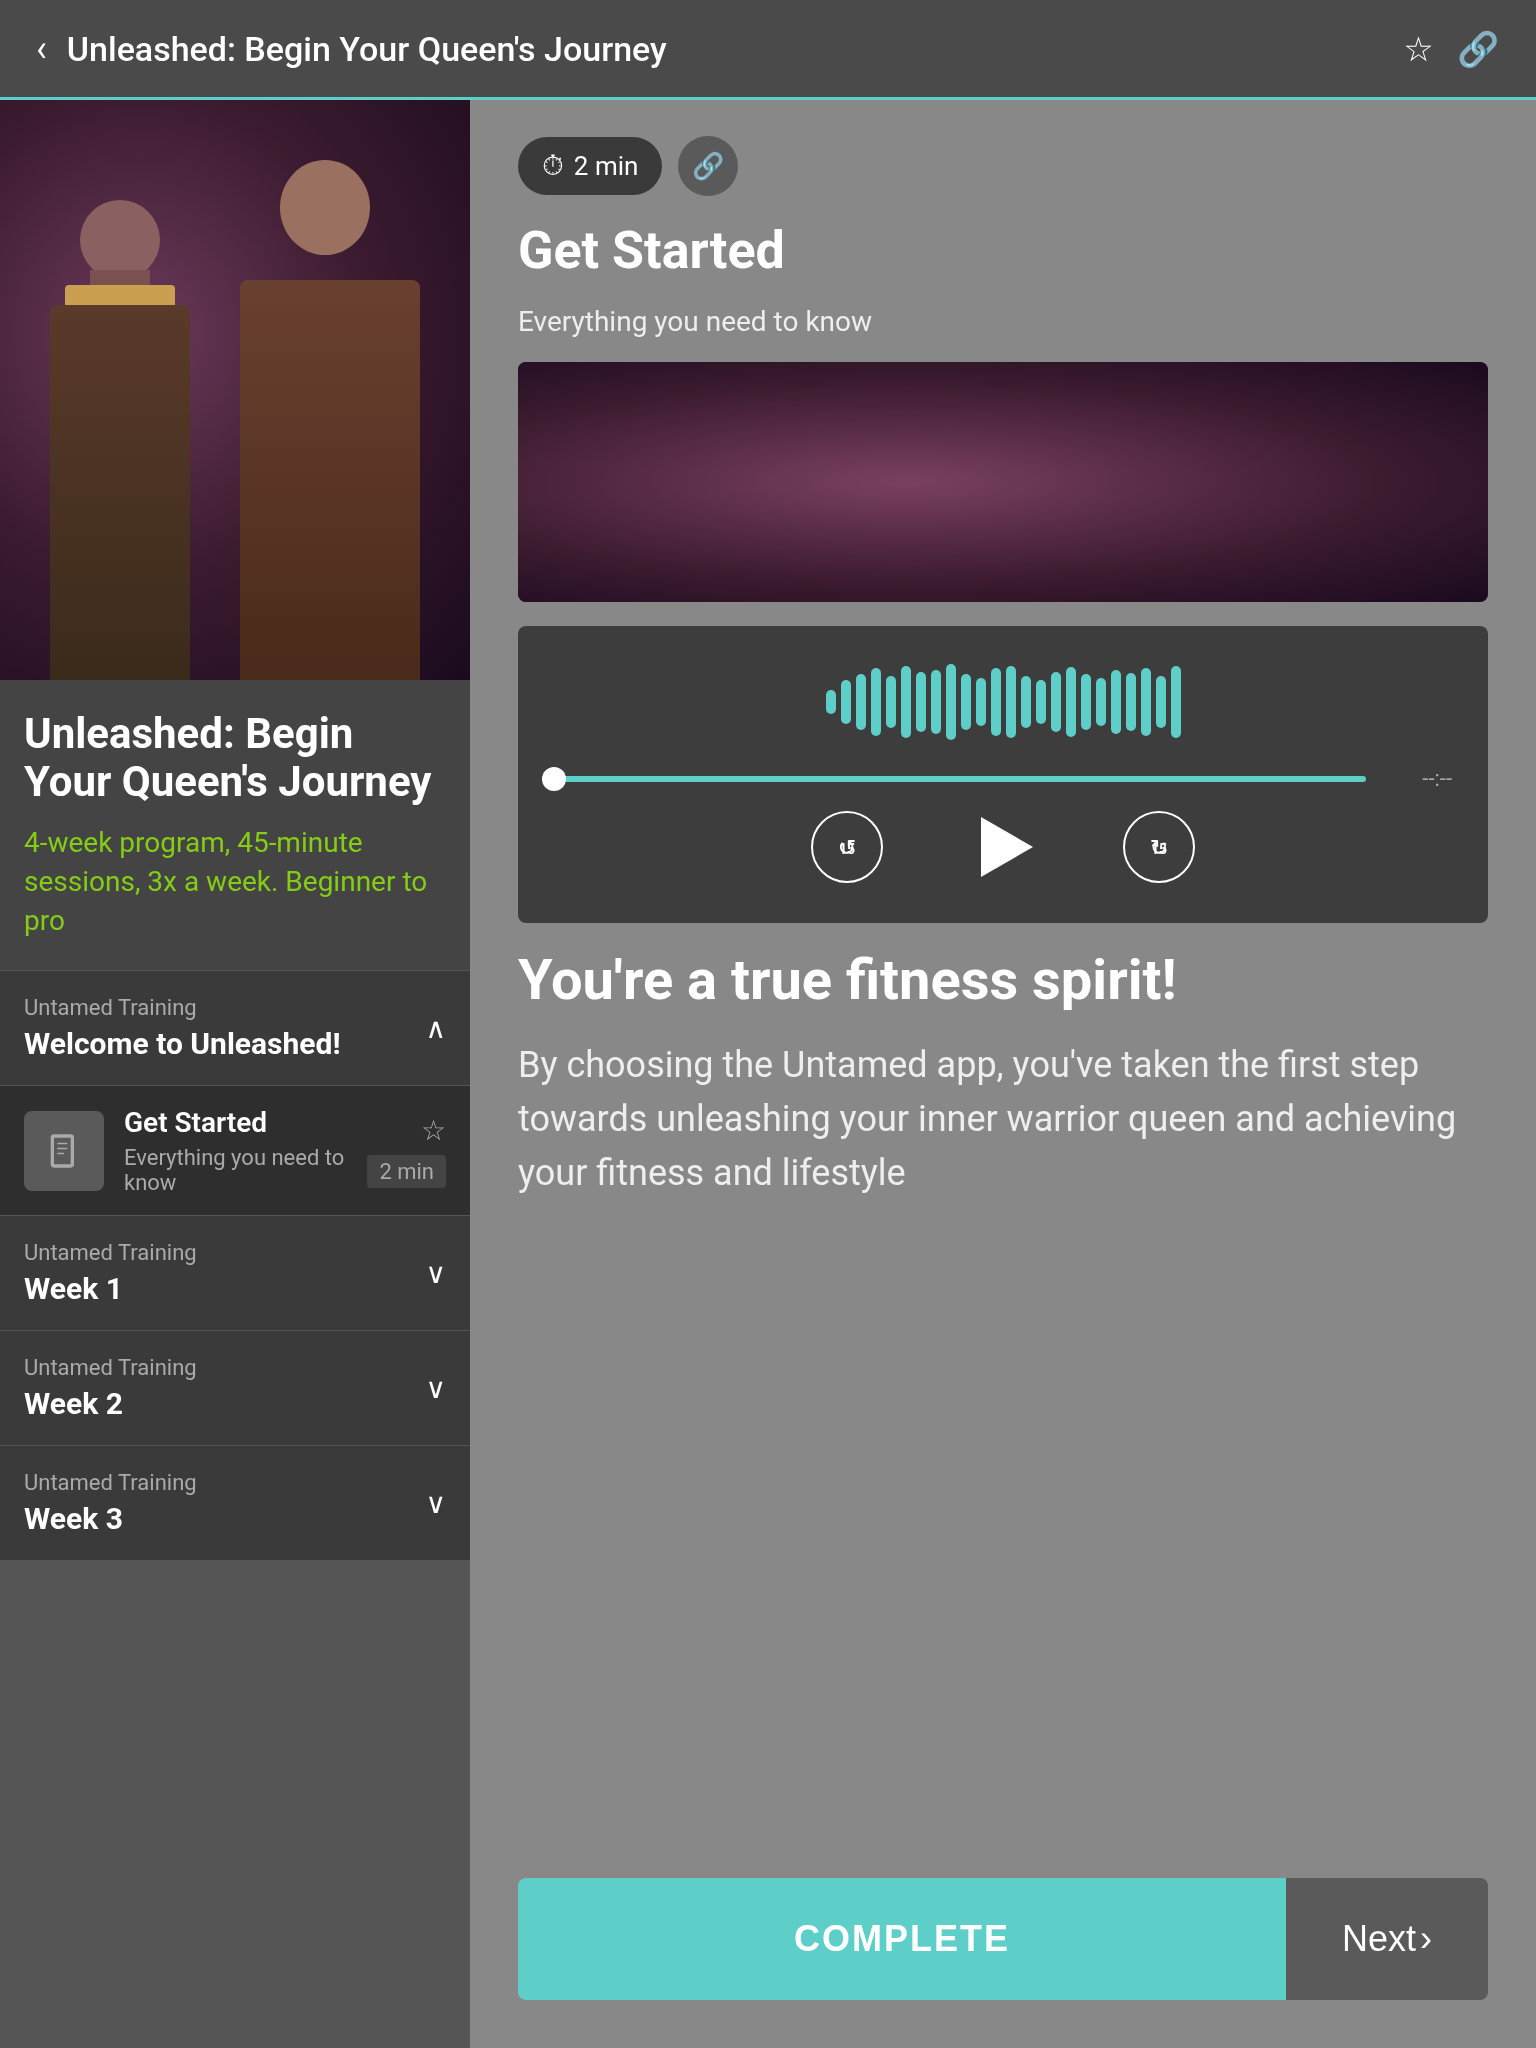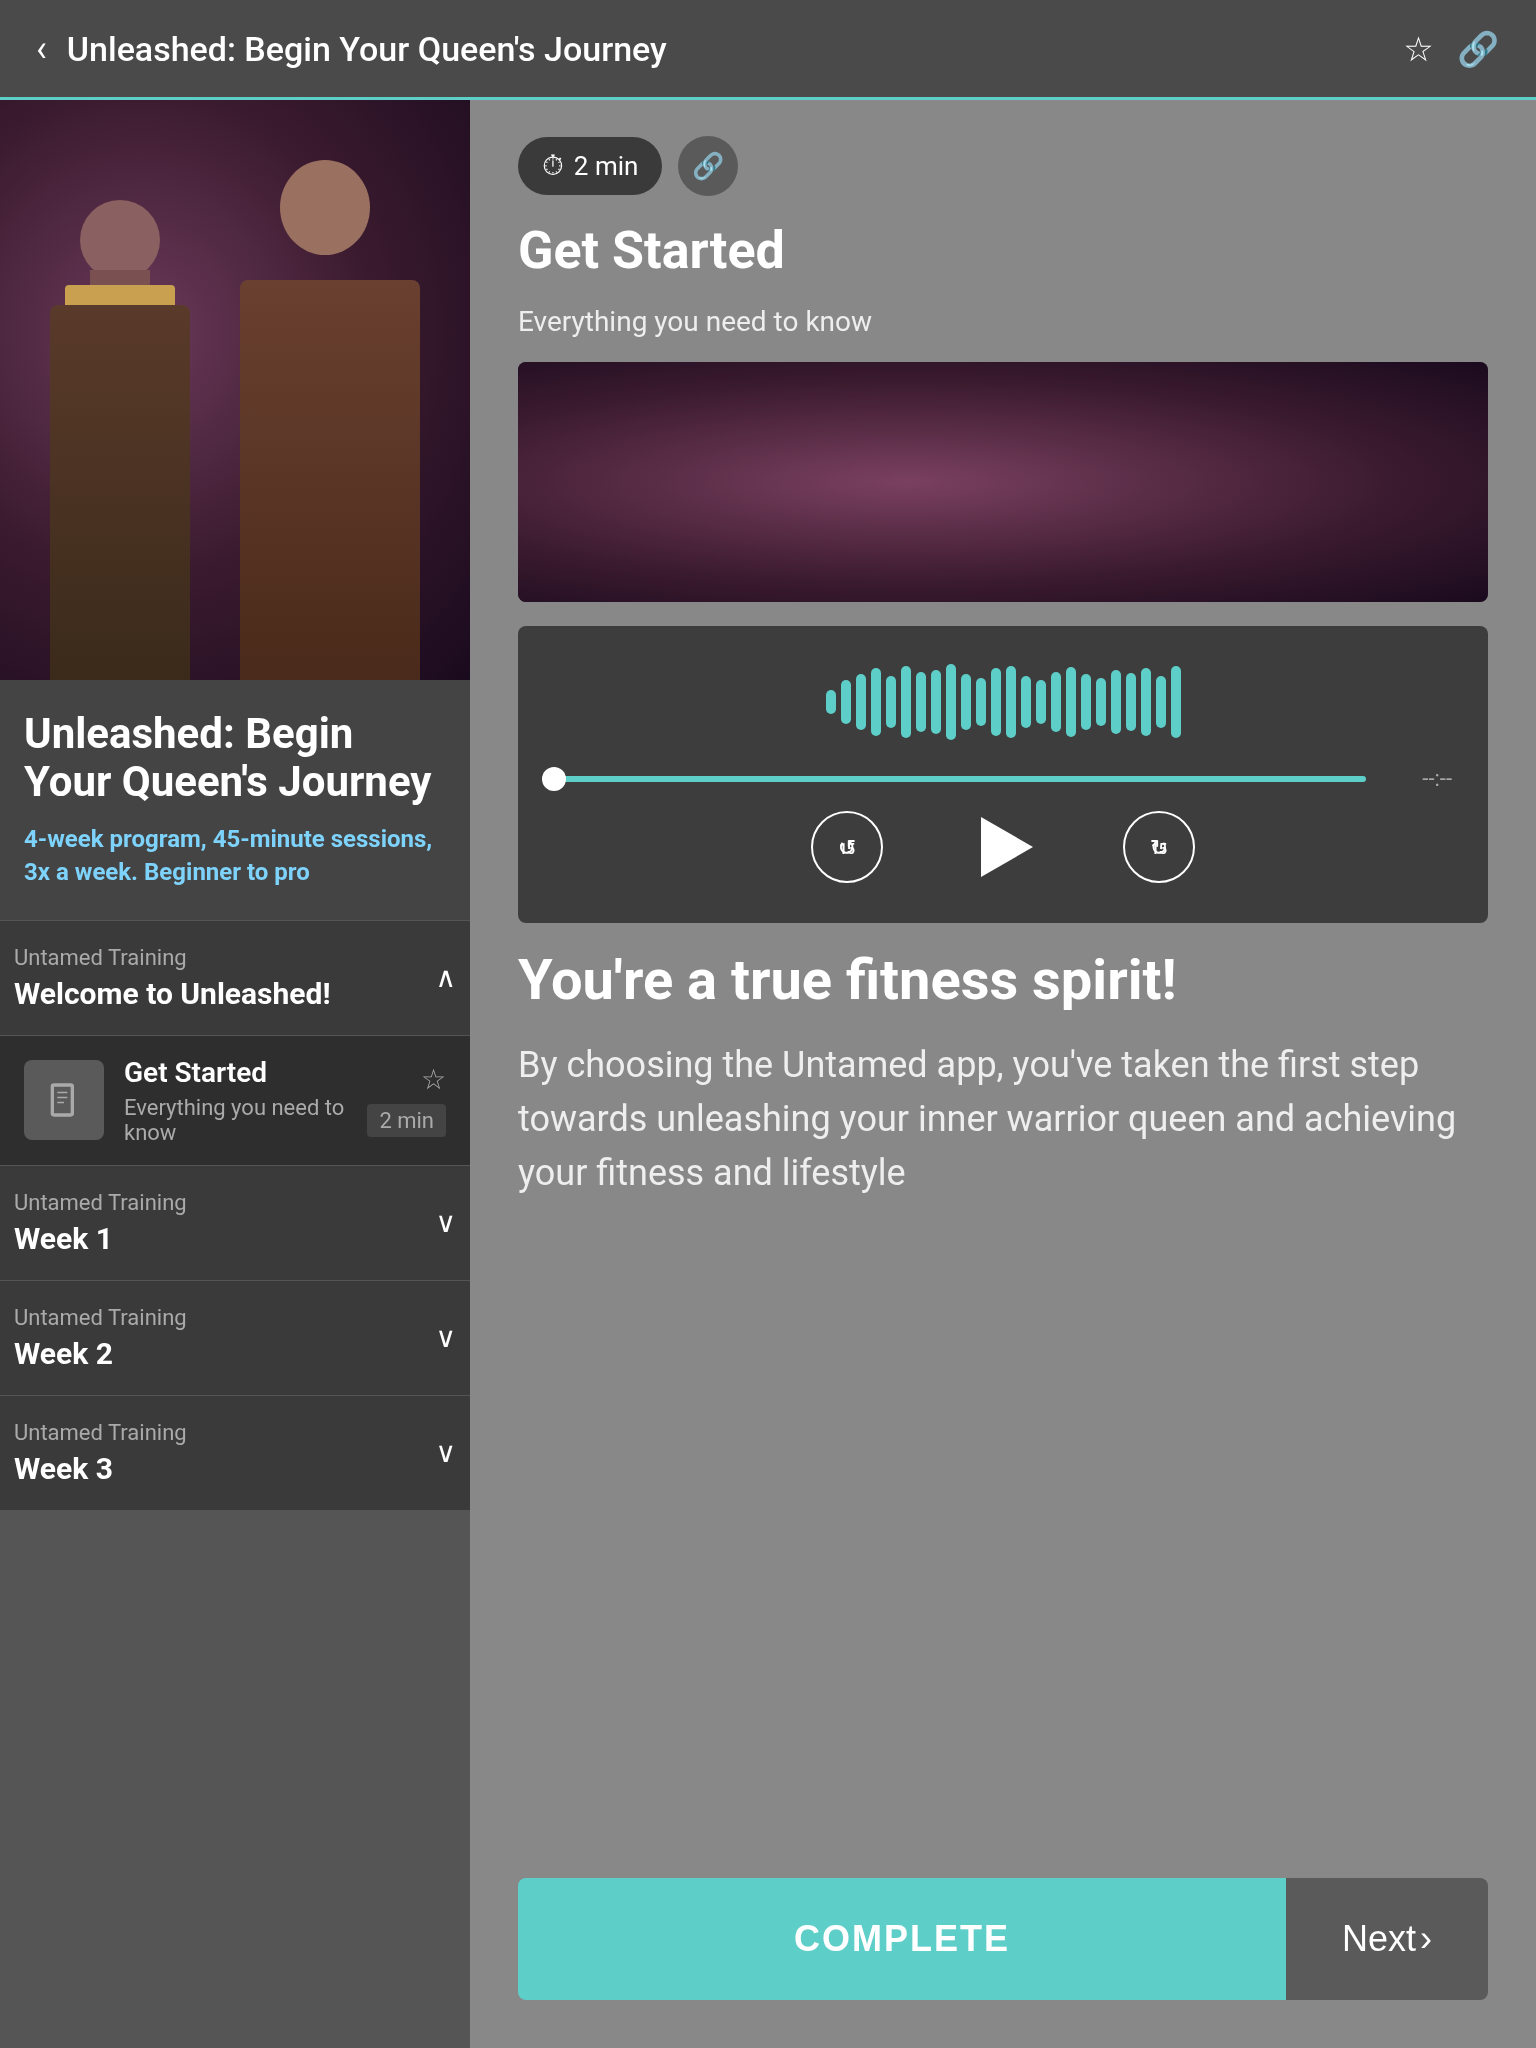--- a/index.html
+++ b/index.html
@@ -165,43 +165,42 @@
       padding: 30px 24px;
       color: #fff;
     }
     .program-title {
       font-size: 42px;
       font-weight: 700;
       line-height: 1.15;
       margin-bottom: 16px;
     }
     .program-desc {
-      font-size: 24px;
-      color: #7dd3fc;
+      font-size: 28px;
+      color: #84cc16;
       line-height: 1.4;
-      font-weight: bold;
     }
 
     
     .accordion {
       display: flex;
       flex-direction: column;
       gap: 0;
     }
 
     .accordion-section {
       background: #3a3a3a;
       border-top: 1px solid #555;
     }
 
     .accordion-header {
       display: flex;
       align-items: center;
       justify-content: space-between;
-      padding: 24px 14px;
+      padding: 24px 24px;
       cursor: pointer;
     }
 
     .accordion-header-text {
       color: #fff;
     }
     .accordion-label {
       font-size: 22px;
       color: #aaa;
       margin-bottom: 6px;

